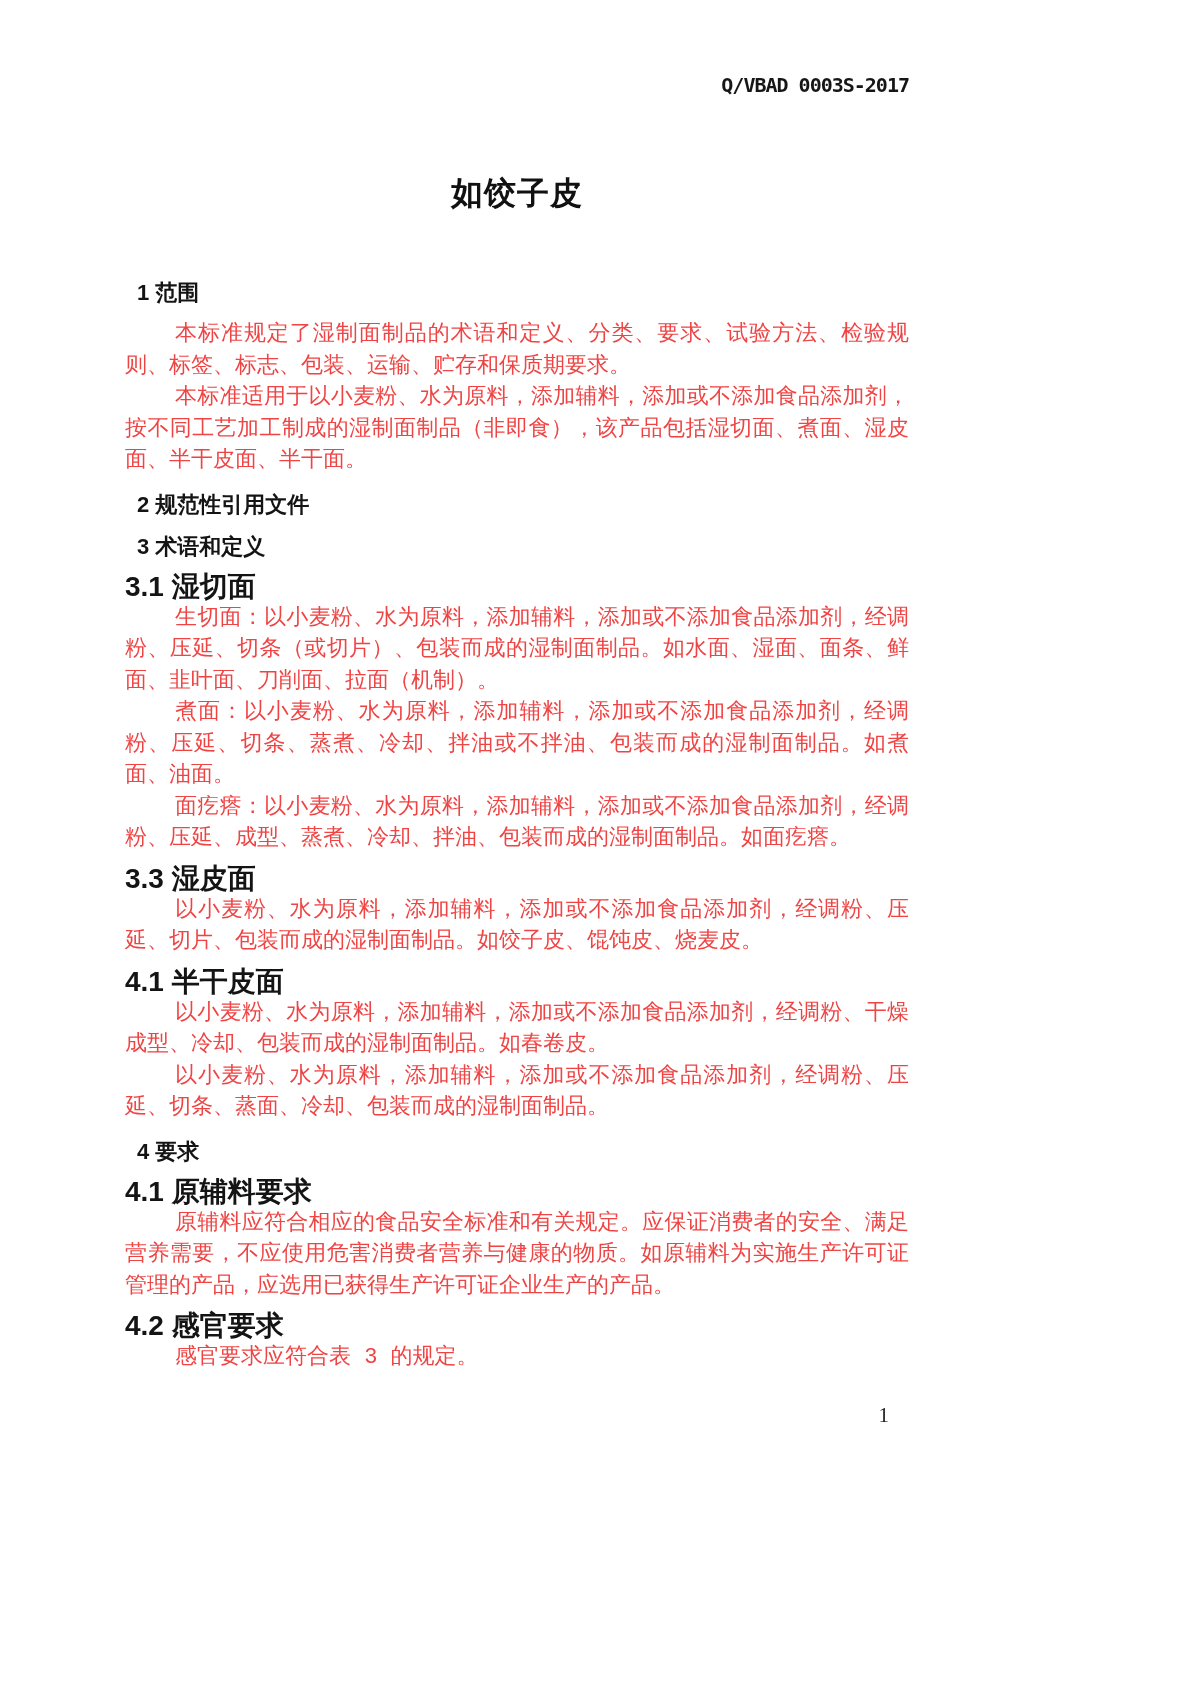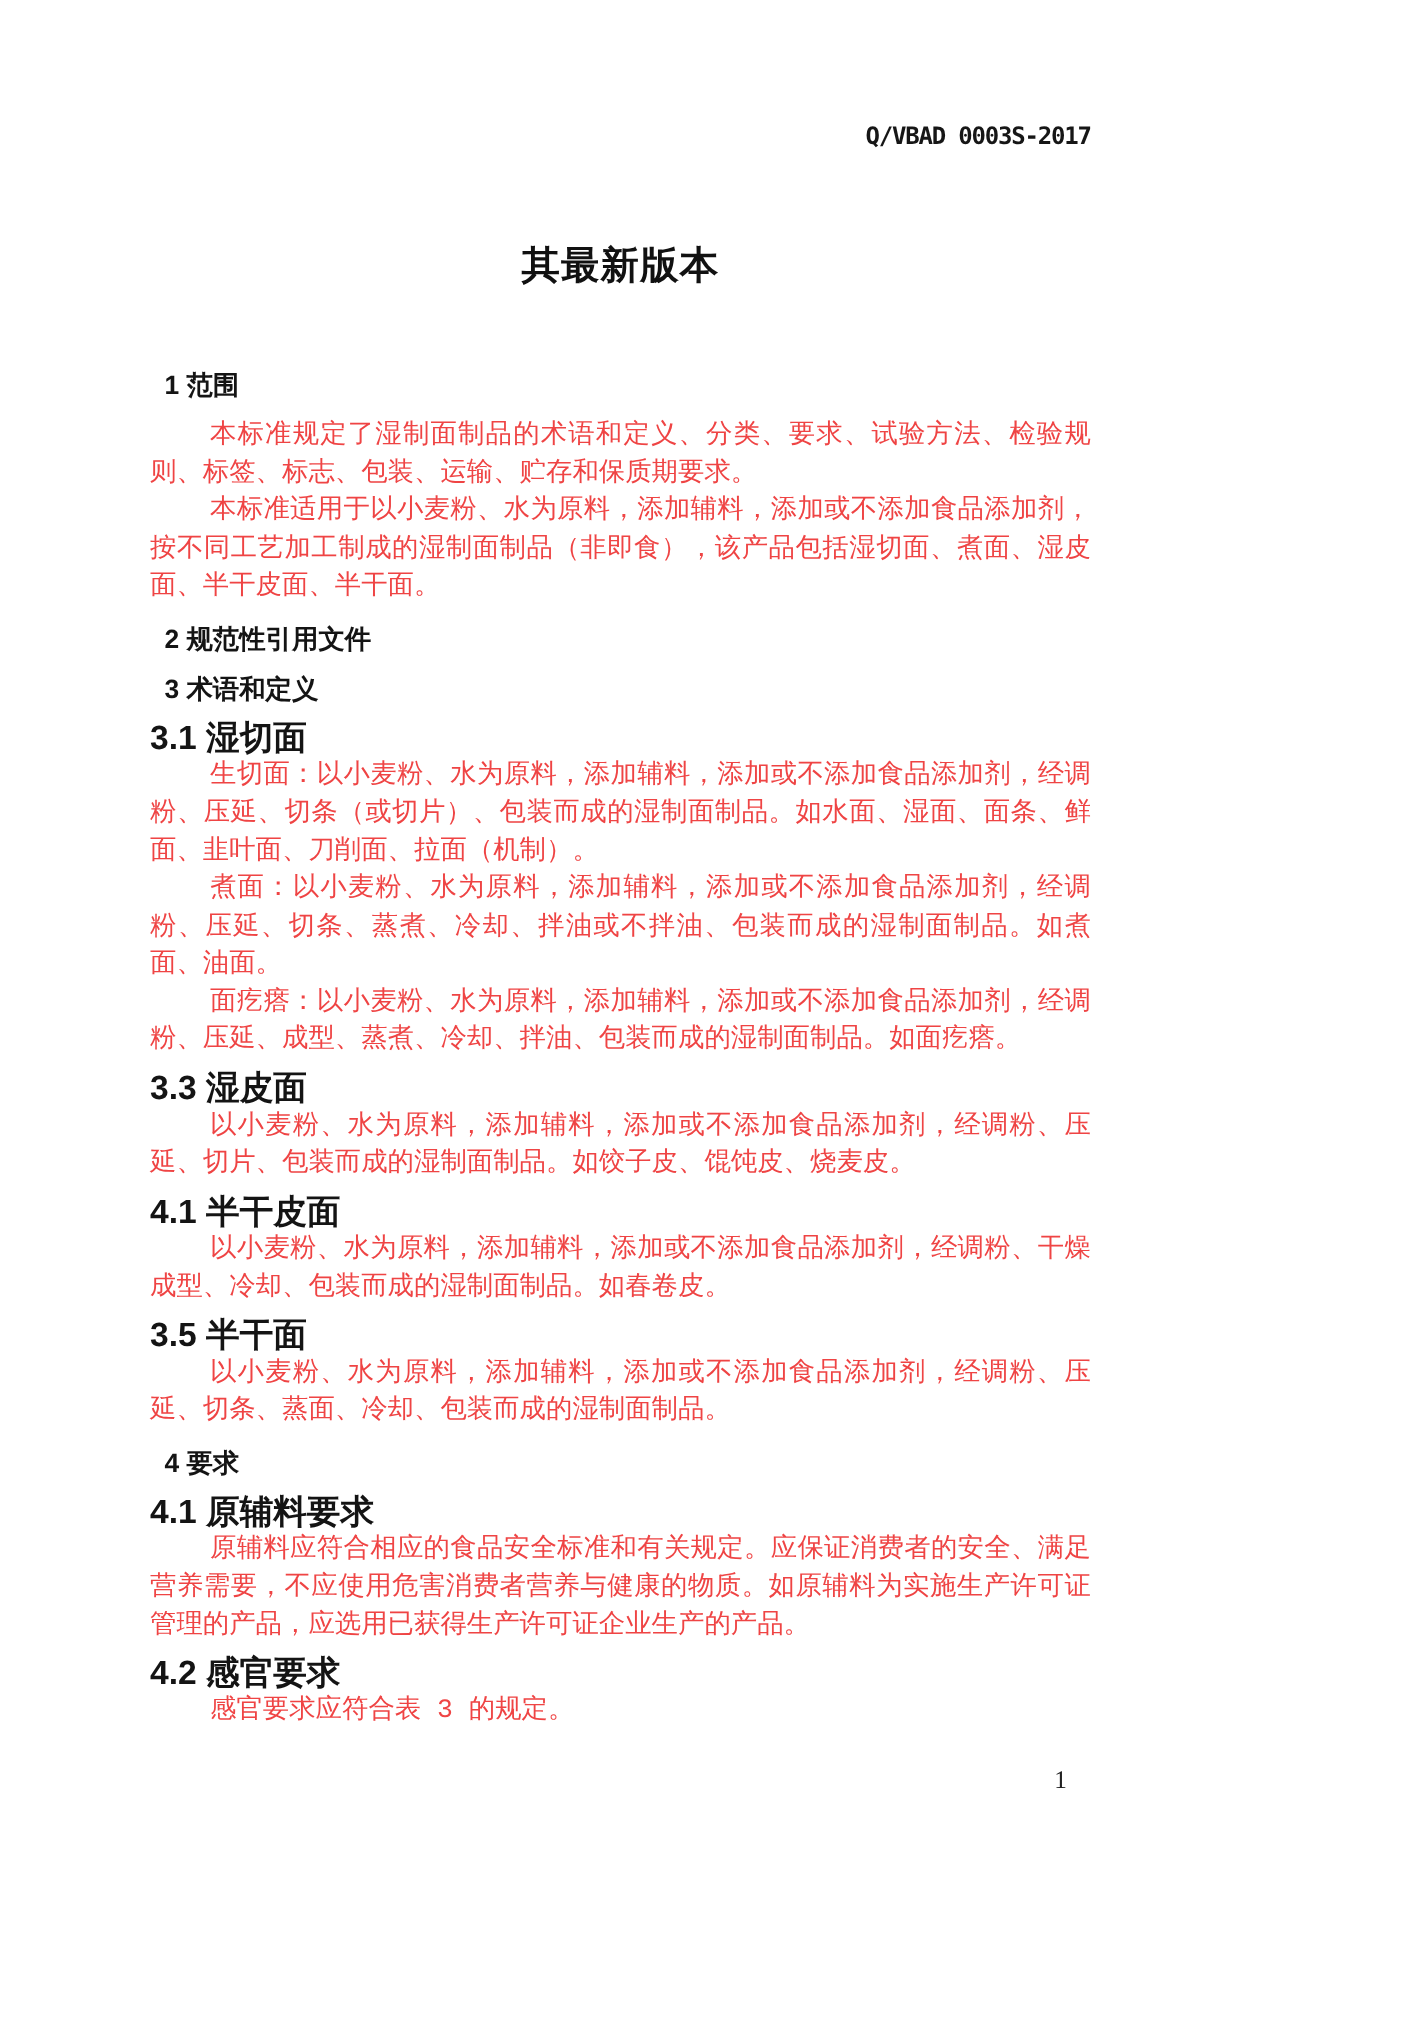--- a/index.html
+++ b/index.html
@@ -11,21 +11,21 @@
     width: 1178px;
     min-height: 1699px;
     position: relative;
     color: #1c1c1c;
     -webkit-font-smoothing: antialiased;
   }
   .page {
     box-sizing: border-box;
     width: 1014px;
     min-height: 1699px;
-    padding: 100px 105px 40px 125px;
+    padding: 72px 105px 40px 125px;
     background: #ffffff;
   }
   .doc-number {
     font-family: "DejaVu Sans Mono", "Liberation Mono", monospace;
     font-size: 20px;
     letter-spacing: -1px;
     line-height: 26px;
     text-align: right;
     font-weight: bold;
     color: #161616;
@@ -76,21 +76,21 @@
     color: #222;
   }
 </style>
 </head>
 <body>
 
 <div class="page">
 
   <div class="doc-number">Q/VBAD 0003S-2017</div>
 
-  <div class="doc-title">其最新版本</div>
+  <div class="doc-title">如饺子皮</div>
 
   <div class="h1">1 范围</div>
   <p class="para">本标准规定了湿制面制品的术语和定义、分类、要求、试验方法、检验规则、标签、标志、包装、运输、贮存和保质期要求。</p>
   <p class="para">本标准适用于以小麦粉、水为原料，添加辅料，添加或不添加食品添加剂，按不同工艺加工制成的湿制面制品（非即食），该产品包括湿切面、煮面、湿皮面、半干皮面、半干面。</p>
 
   <div class="h1">2 规范性引用文件</div>
 
   <div class="h1">3 术语和定义</div>
 
   <div class="h2">3.1 湿切面</div>
@@ -98,21 +98,20 @@
 
   <p class="para">煮面：以小麦粉、水为原料，添加辅料，添加或不添加食品添加剂，经调粉、压延、切条、蒸煮、冷却、拌油或不拌油、包装而成的湿制面制品。如煮面、油面。</p>
   <p class="para">面疙瘩：以小麦粉、水为原料，添加辅料，添加或不添加食品添加剂，经调粉、压延、成型、蒸煮、冷却、拌油、包装而成的湿制面制品。如面疙瘩。</p>
 
   <div class="h2">3.3 湿皮面</div>
   <p class="para">以小麦粉、水为原料，添加辅料，添加或不添加食品添加剂，经调粉、压延、切片、包装而成的湿制面制品。如饺子皮、馄饨皮、烧麦皮。</p>
 
   <div class="h2">4.1 半干皮面</div>
   <p class="para">以小麦粉、水为原料，添加辅料，添加或不添加食品添加剂，经调粉、干燥成型、冷却、包装而成的湿制面制品。如春卷皮。</p>
 
-  <div class="h2">3.5 半干面</div>
   <p class="para">以小麦粉、水为原料，添加辅料，添加或不添加食品添加剂，经调粉、压延、切条、蒸面、冷却、包装而成的湿制面制品。</p>
 
   <div class="h1">4 要求</div>
 
   <div class="h2">4.1 原辅料要求</div>
   <p class="para">原辅料应符合相应的食品安全标准和有关规定。应保证消费者的安全、满足营养需要，不应使用危害消费者营养与健康的物质。如原辅料为实施生产许可证管理的产品，应选用已获得生产许可证企业生产的产品。</p>
 
   <div class="h2">4.2 感官要求</div>
   <p class="para">感官要求应符合表 3 的规定。</p>
 

